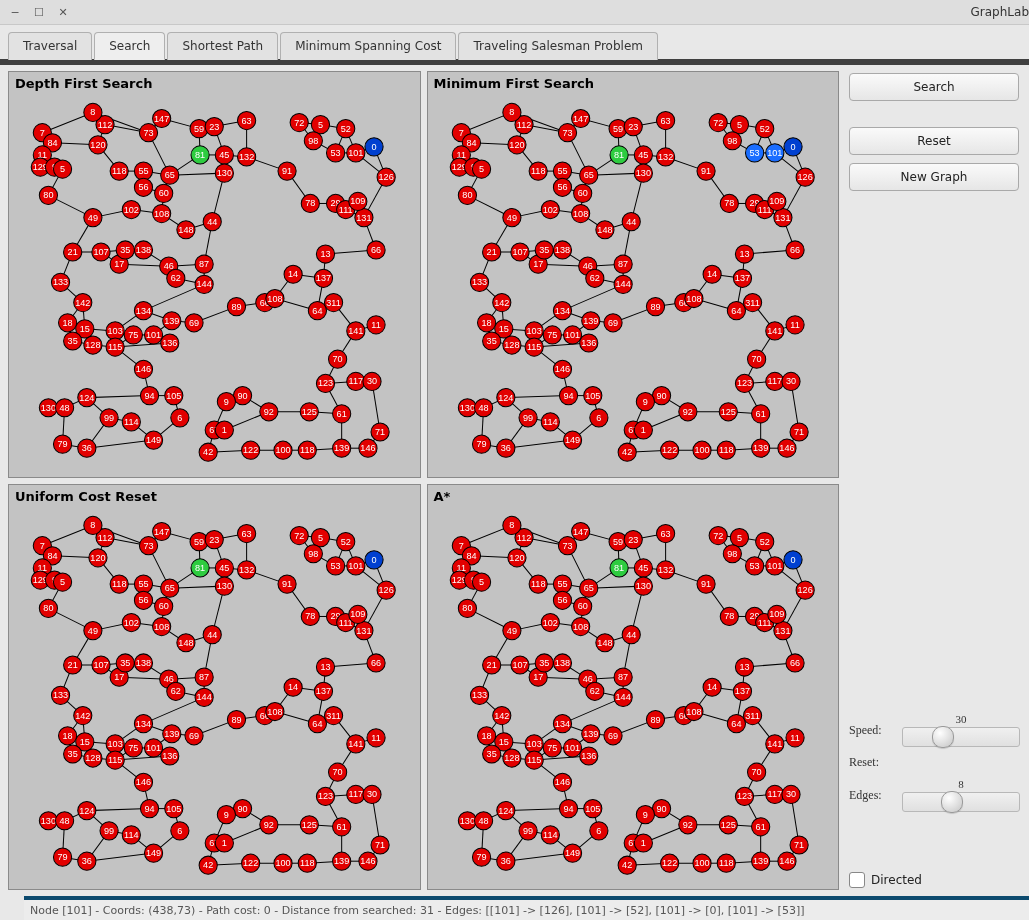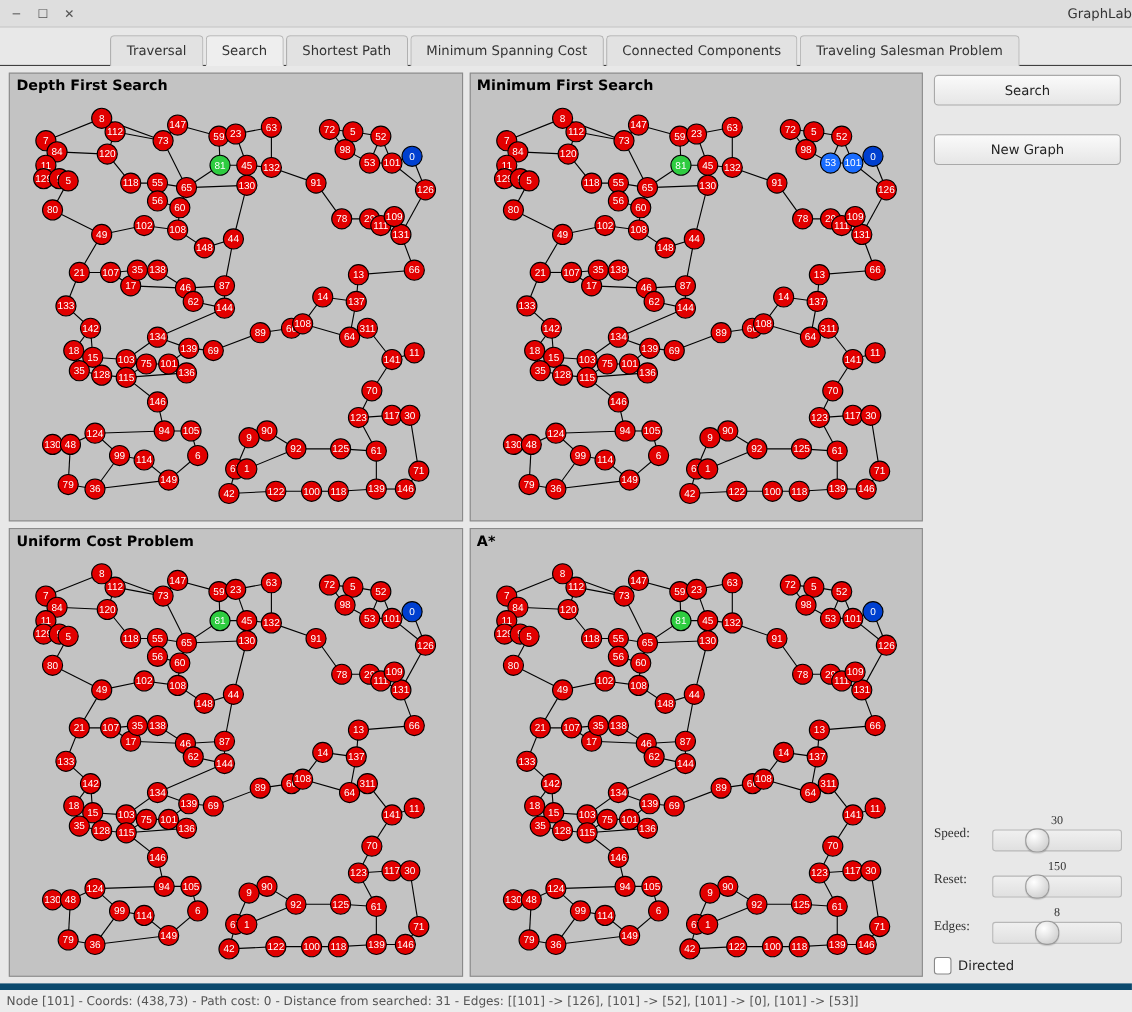--- a/index.html
+++ b/index.html
@@ -29,24 +29,23 @@
   margin-left:6px;color:#555;font-size:11px;
 }
 .titlebar .title{
   position:absolute;left:0;right:0;text-align:right;
   font-weight:500;color:#333;font-size:12px;pointer-events:none;
 }
 
 .tabs{
   display:flex;
   padding:6px 8px 0 8px;
-  border-bottom:1px solid #404040;
+  border-bottom:6px solid #404040;
   gap:0;
   background:#e8e8e8;
-  justify-content:center;
 }
 .tab{
   padding:6px 14px 6px 14px;
   border:1px solid #b0b0b0;
   border-bottom:none;
   border-radius:4px 4px 0 0;
   background:#e2e2e2;
   margin-right:2px;
   position:relative;
   top:1px;
@@ -115,29 +114,29 @@
   background:linear-gradient(#f0f0f0,#e0e0e0);
   border:1px solid #b8b8b8;border-radius:3px;
 }
 .hslider .thumb{
   position:absolute;top:-2px;
   width:20px;height:20px;border-radius:10px;
   background:radial-gradient(circle at 35% 30%,#ffffff,#dcdcdc 60%,#c4c4c4);
   border:1px solid #9a9a9a;
   box-shadow:0 1px 1px rgba(0,0,0,.15);
 }
-.check-row{display:flex;align-items:center;gap:6px;font-size:12px;padding-top:4px;}
+.check-row{display:flex;align-items:center;gap:6px;font-size:12px;padding-top:4px;margin-top:48px;}
 .checkbox{
   width:14px;height:14px;border:1px solid #888;border-radius:3px;background:#fff;
 }
 
 .status{
-  height:20px;border-top:6px solid #0c4a6e;background:#ececec;
+  height:20px;border-top:4px solid #0c4a6e;background:#ececec;
   font-size:11px;color:#555;display:flex;align-items:center;
-  padding:0 6px;white-space:nowrap;overflow:hidden;
+  padding:0 6px;white-space:nowrap;overflow:hidden;margin-left:24px;
 }
 
 .nlabel{font:9px sans-serif;fill:#fff;text-anchor:middle;dominant-baseline:central;user-select:none;}
 .edge{stroke:#000;stroke-width:1;fill:none;}
 .noder{fill:#e20000;stroke:#000;stroke-width:1;}
 .nodeg{fill:#2ecc40;stroke:#000;stroke-width:1;}
 .nodeb{fill:#0040d0;stroke:#000;stroke-width:1;}
 .nodebl{fill:#1a6dff;stroke:#000;stroke-width:1;}
 </style>
 </head>
@@ -148,21 +147,20 @@
   <div class="win-btn">☐</div>
   <div class="win-btn">✕</div>
   <div class="title">GraphLab</div>
 </div>
 
 <div class="tabs">
   <div class="tab">Traversal</div>
   <div class="tab active">Search</div>
   <div class="tab">Shortest Path</div>
   <div class="tab">Minimum Spanning Cost</div>
-  <div class="tab">Connected Components</div>
   <div class="tab">Traveling Salesman Problem</div>
 </div>
 
 <div class="main">
   <div class="grid-col">
     <div class="panel">
       <div class="panel-title">Depth First Search</div>
       <svg class="graph-svg" viewBox="0 0 400 400" preserveAspectRatio="xMidYMid meet">
           <g>
             <line x1="30" y1="60" x2="40" y2="70" class="edge"></line>
@@ -873,21 +871,21 @@
             <circle cx="326" cy="372" r="9" class="noder"></circle>
             <text x="326" y="372" class="nlabel">139</text>
             <circle cx="352" cy="372" r="9" class="noder"></circle>
             <text x="352" y="372" class="nlabel">146</text>
             <circle cx="364" cy="356" r="9" class="noder"></circle>
             <text x="364" y="356" class="nlabel">71</text>
           </g>
         </svg>
     </div>
     <div class="panel">
-      <div class="panel-title">Uniform Cost Problem</div>
+      <div class="panel-title">Uniform Cost Reset</div>
       <svg class="graph-svg" viewBox="0 0 400 400" preserveAspectRatio="xMidYMid meet">
           <g>
             <line x1="30" y1="60" x2="40" y2="70" class="edge"></line>
             <line x1="30" y1="60" x2="80" y2="40" class="edge"></line>
             <line x1="40" y1="70" x2="30" y2="82" class="edge"></line>
             <line x1="40" y1="70" x2="85" y2="72" class="edge"></line>
             <line x1="30" y1="82" x2="28" y2="94" class="edge"></line>
             <line x1="30" y1="82" x2="42" y2="94" class="edge"></line>
             <line x1="28" y1="94" x2="42" y2="94" class="edge"></line>
             <line x1="42" y1="94" x2="50" y2="96" class="edge"></line>
@@ -1595,42 +1593,37 @@
             <circle cx="364" cy="356" r="9" class="noder"></circle>
             <text x="364" y="356" class="nlabel">71</text>
           </g>
         </svg>
     </div>
   </div>
 
   <div class="side">
     <div class="btn">Search</div>
     <div style="height:10px"></div>
+    <div class="btn">Reset</div>
     <div class="btn">New Graph</div>
 
     <div class="spacer"></div>
 
     <div class="slider-row">
       <div class="label">Speed:</div>
       <div class="slider-wrap">
         <div class="slider-val">30</div>
         <div class="hslider">
           <div class="thumb" style="left: 28.8px;"></div>
         </div>
       </div>
     </div>
 
     <div class="slider-row">
       <div class="label">Reset:</div>
-      <div class="slider-wrap">
-        <div class="slider-val">150</div>
-        <div class="hslider">
-          <div class="thumb" style="left: 28.8px;"></div>
-        </div>
-      </div>
     </div>
 
     <div class="slider-row">
       <div class="label">Edges:</div>
       <div class="slider-wrap">
         <div class="slider-val">8</div>
         <div class="hslider">
           <div class="thumb" style="left: 38.4px;"></div>
         </div>
       </div>

